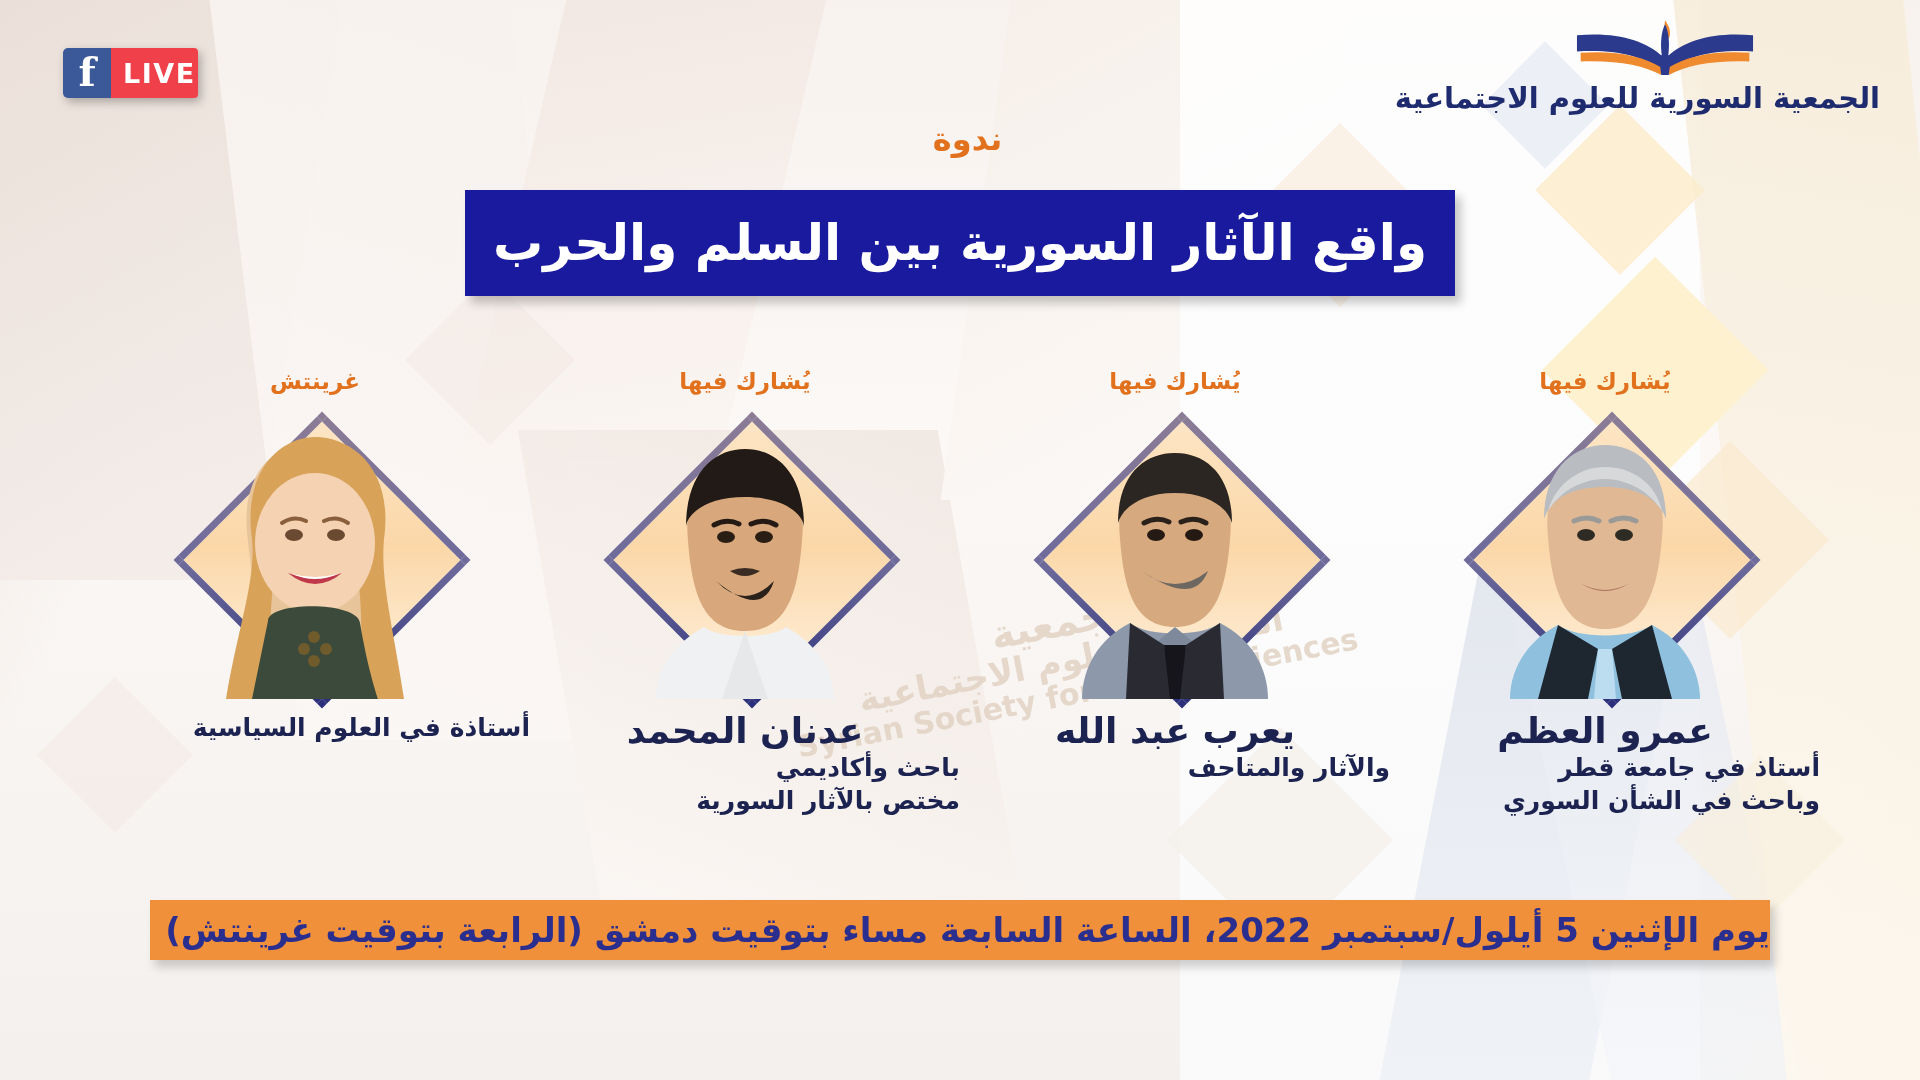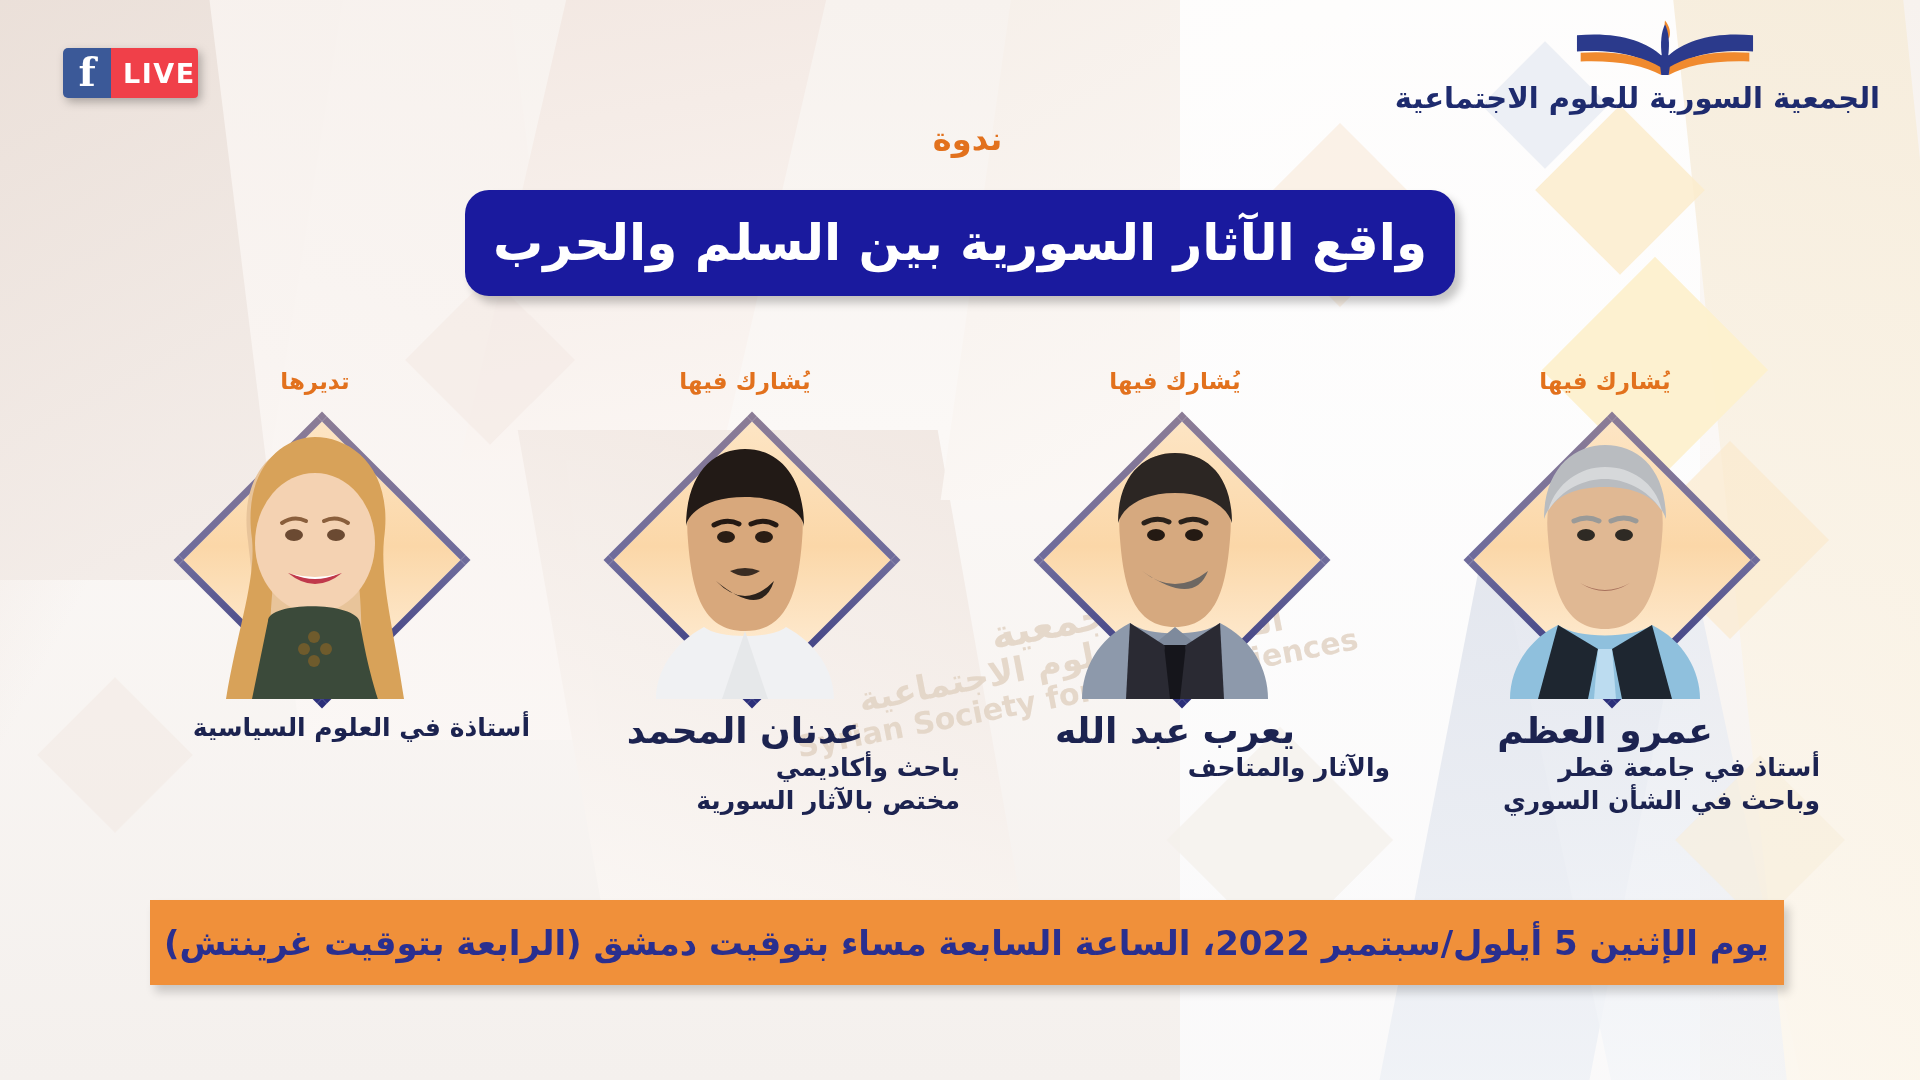--- a/index.html
+++ b/index.html
@@ -63,21 +63,20 @@
   
   .kicker{
     position:absolute;left:15px;right:0;top:120px;text-align:center;
     color:#e2711d;font-size:32px;font-weight:bold;letter-spacing:.5px;
   }
   .title-band{
     position:absolute;left:465px;top:190px;width:990px;height:106px;
     background:#1a1a9e;
     display:flex;align-items:center;justify-content:center;
     box-shadow:6px 7px 9px rgba(0,0,0,.22);
-    border-radius:24px;
   }
   .title-band span{
     color:#ffffff;font-size:50px;font-weight:bold;line-height:1;
     white-space:nowrap;letter-spacing:.5px;
   }
 
   
   .speakers{
     position:absolute;left:0;right:0;top:370px;height:500px;
     display:flex;flex-direction:row-reverse;justify-content:center;
@@ -115,25 +114,24 @@
   .sp-name{
     color:#1c2350;font-size:36px;font-weight:bold;line-height:1.1;
     letter-spacing:.5px;margin-top:4px;
   }
   .sp-line{
     color:#1c2350;font-size:25px;font-weight:bold;line-height:1.35;text-align:right;
   }
 
   
   .footer{
-    position:absolute;left:150px;top:900px;width:1620px;height:85px;
+    position:absolute;left:150px;top:900px;width:1620px;height:60px;
     background:#f0903a;
-    display:flex;align-items:center;justify-content:flex-end;
+    display:flex;align-items:center;justify-content:flex-start;
     box-shadow:5px 7px 9px rgba(0,0,0,.18);
-    padding-left:14px;
   }
   .footer span{
     color:#2a2f8f;font-size:34px;font-weight:bold;white-space:nowrap;
     letter-spacing:.3px;
   }
 </style>
 </head>
 <body>
 
 <div class="stage">
@@ -185,21 +183,21 @@
   </div>
 
   <div class="kicker">ندوة</div>
   <div class="title-band">
     <span>واقع الآثار السورية بين السلم والحرب</span>
   </div>
 
   <div class="speakers">
 
     <div class="speaker">
-      <div class="role">تديرها</div>
+      <div class="role">غرينتش</div>
       <div class="portrait-wrap">
         <div class="diamond"></div>
         <div class="photo">
           <svg viewBox="0 0 214 268" xmlns="http://www.w3.org/2000/svg">
             <defs>
                 <clipPath id="c0">
                   <rect x="0" y="0" width="214" height="268"></rect>
                 </clipPath>
               </defs>
             <g clip-path="url(#c0)">

